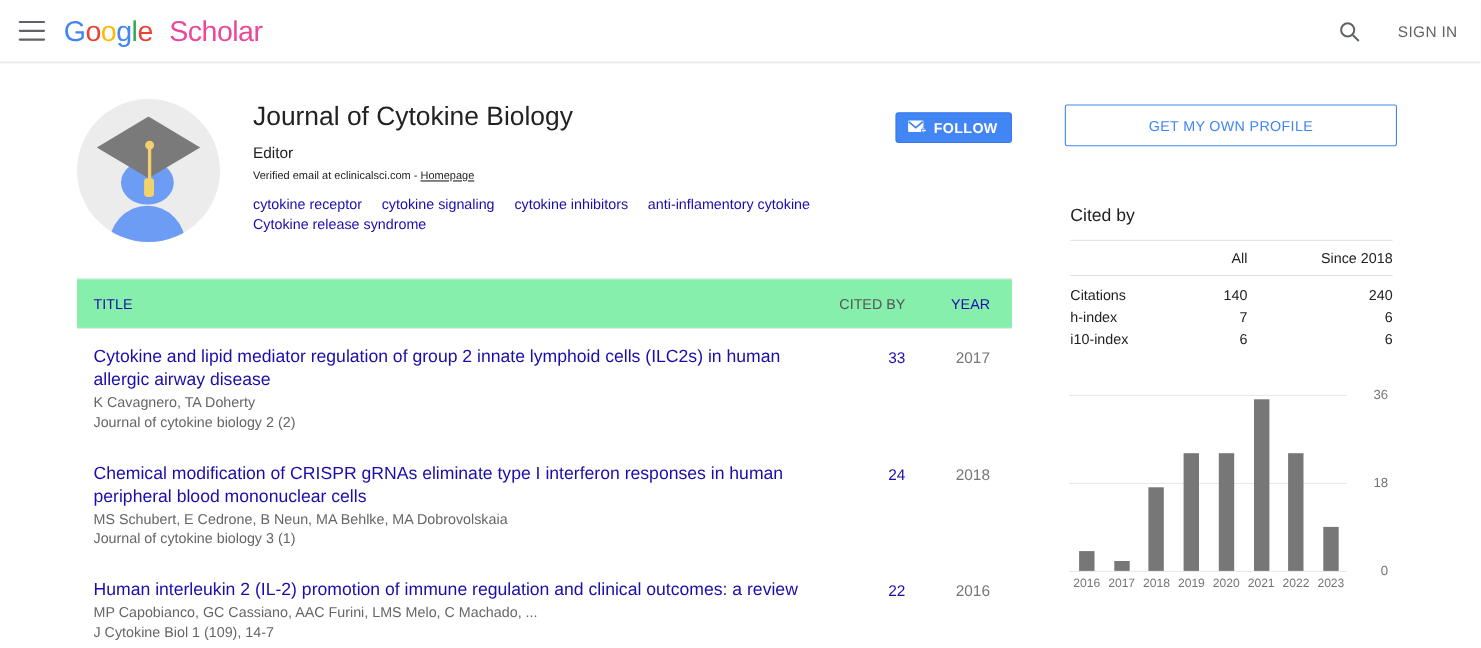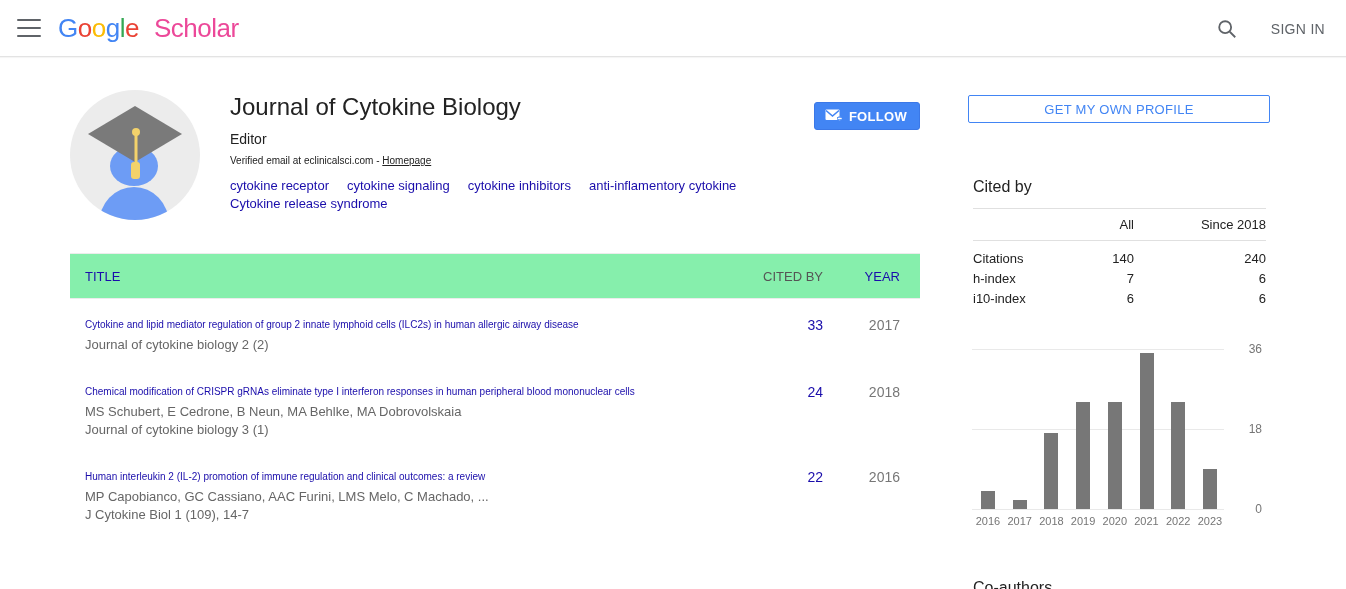--- a/index.html
+++ b/index.html
@@ -43,27 +43,27 @@
   .articles-header { margin-top:33px; height:46px; background:#86efac;
                      border-top:1px solid #ececec; border-bottom:1px solid #ececec;
                      display:grid; grid-template-columns:680px 73px 77px; align-items:center;
                      padding-right:20px; font-size:13px; }
   .ah-title { padding-left:15px; color:#1a0dab; }
   .ah-cited { text-align:right; color:#555; }
   .ah-year  { text-align:right; color:#1a0dab; }
   .article-row { display:grid; grid-template-columns:680px 73px 77px; padding:15px 0 13px 0;
                  padding-right:20px; }
   .a-main { padding-left:15px; }
-  .a-title { font-size:10px; line-height:21px; color:#1a0dab; display:block; }
+  .a-title { font-size:16px; line-height:21px; color:#1a0dab; display:block; }
   .a-authors, .a-venue { font-size:13px; line-height:16px; color:#666; margin-top:2px; }
   .a-cited { text-align:right; font-size:14px; color:#1a0dab; padding-top:3px; }
   .a-year  { text-align:right; font-size:14px; color:#777; padding-top:3px; }
 
   
-  .get-profile-btn { margin-top:11px; width:100%; height:28px; background:#fff;
+  .get-profile-btn { margin-top:11px; width:100%; height:38px; background:#fff;
                      border:1px solid #4285f4; border-radius:2px; color:#4285f4; font-size:13px;
                      letter-spacing:.3px; cursor:pointer; font-family:inherit; }
   .cited-heading { margin-top:55px; margin-left:5px; font-size:16px; font-weight:400; color:#222; }
   .cb { margin-left:5px; width:293px; font-size:13px; color:#222; }
   .cb-grid { display:grid; grid-template-columns:100px 61px 132px; }
   .cb-grid .c2, .cb-grid .c3 { text-align:right; }
   .cb-head { margin-top:12px; border-top:1px solid #e0e0e0; border-bottom:1px solid #e0e0e0;
              height:33px; align-items:center; color:#222; }
   .cb-body { padding-top:8px; }
   .cb-body .cb-grid { line-height:20px; }
@@ -147,20 +147,21 @@
     <div class="articles-header">
       <a class="ah-title">TITLE</a>
       <span class="ah-cited">CITED BY</span>
       <a class="ah-year">YEAR</a>
     </div>
 
     <div id="articles-list">
   <div class="article-row">
     <div class="a-main">
       <a class="a-title">Cytokine and lipid mediator regulation of group 2 innate lymphoid cells (ILC2s) in human allergic airway disease</a>
+      <div class="a-authors">K Cavagnero, TA Doherty</div>
       <div class="a-venue">Journal of cytokine biology 2 (2)</div>
     </div>
     <a class="a-cited">33</a>
     <div class="a-year">2017</div>
   </div>
 
   <div class="article-row">
     <div class="a-main">
       <a class="a-title">Chemical modification of CRISPR gRNAs eliminate type I interferon responses in human peripheral blood mononuclear cells</a>
       <div class="a-authors">MS Schubert, E Cedrone, B Neun, MA Behlke, MA Dobrovolskaia</div>

